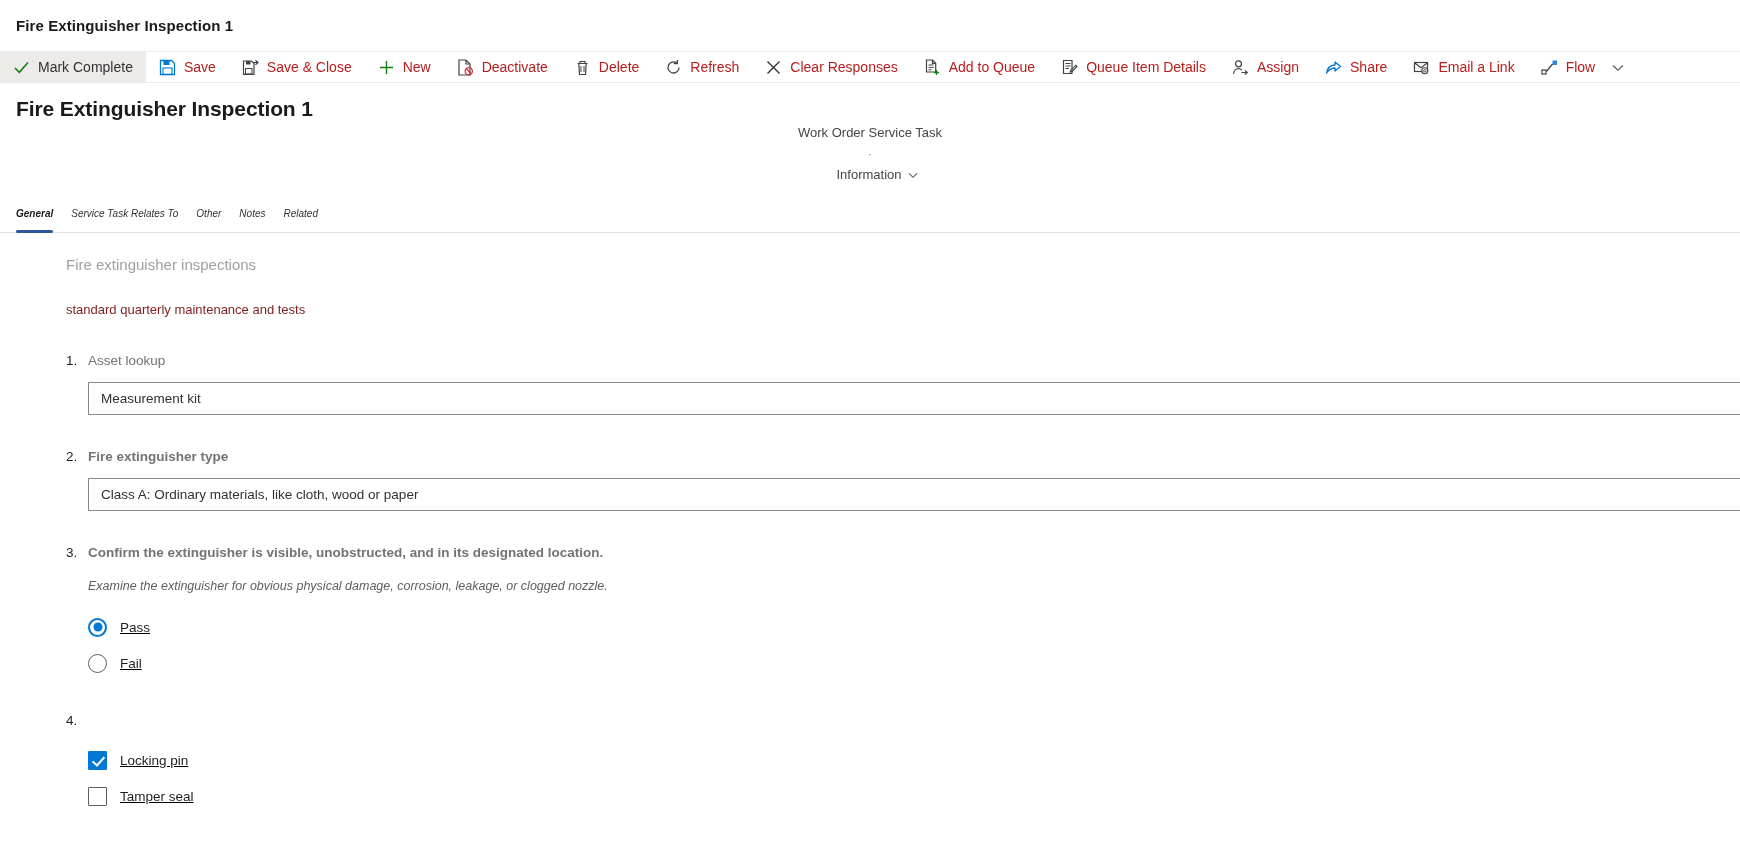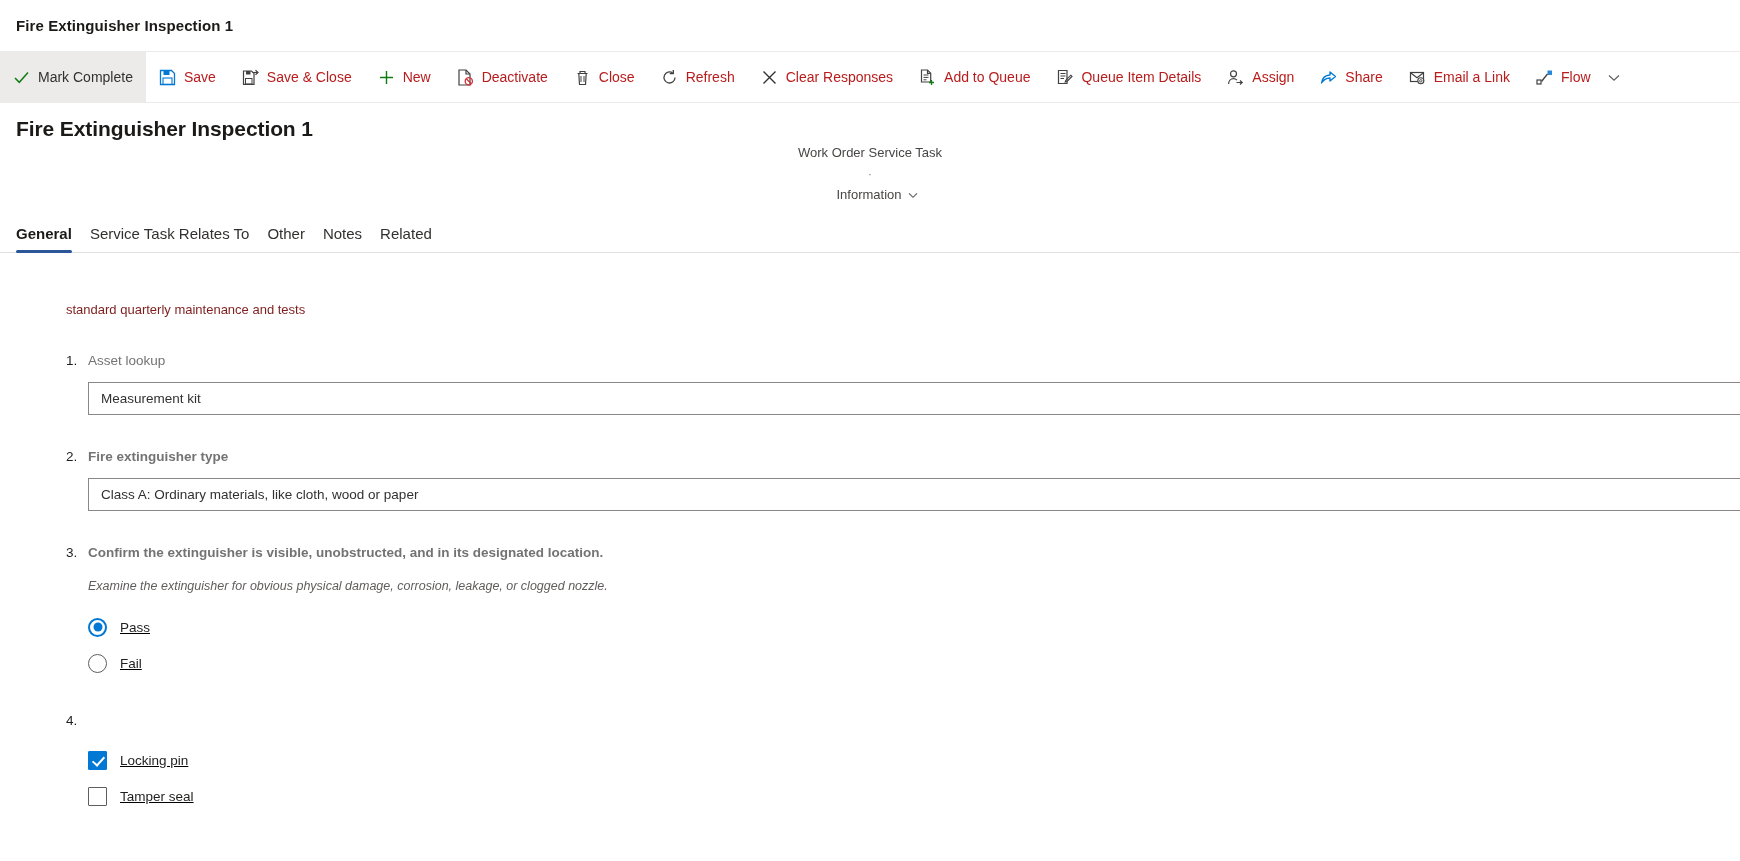--- a/index.html
+++ b/index.html
@@ -22,21 +22,21 @@
   }
   .titlebar-text {
     font-size: 15px;
     font-weight: 700;
     color: #1b1a19;
     letter-spacing: 0.1px;
   }
 
   
   .commandbar {
-    height: 52px;
+    height: 32px;
     display: flex;
     align-items: stretch;
     background: #ffffff;
     border-top: 1px solid #edebe9;
     border-bottom: 1px solid #edebe9;
     overflow: hidden;
     white-space: nowrap;
   }
   .cmd {
     display: flex;
@@ -106,25 +106,26 @@
     align-items: flex-end;
     gap: 0;
     padding: 0 16px;
     margin-top: 14px;
     border-bottom: 1px solid #e1dfdd;
     background: #ffffff;
     height: 37px;
   }
   .tab {
     position: relative;
-    font-size: 15px;
+    font-size: 10px;
     color: #323130;
     padding: 0 9px 9px 9px;
     cursor: pointer;
     line-height: 18px;
+    font-style: italic;
   }
   .tab:first-child { padding-left: 0; }
   .tab.selected { font-weight: 700; color: #1b1a19; }
   .tab.selected::after {
     content: "";
     position: absolute;
     left: 0; right: 9px;
     bottom: -1px;
     height: 3px;
     background: #2b579a;
@@ -313,21 +314,21 @@
       </span>
       <span>Deactivate</span>
     </div>
     <div class="cmd">
       <span class="ico">
         <svg width="17" height="17" viewBox="0 0 17 17">
           <path d="M3.5 4.5h10M6 4.5V2.5h5v2M4.8 4.5l.7 11h6l.7-11" fill="none" stroke="#424242" stroke-width="1.2"></path>
           <path d="M7 7v6M10 7v6" stroke="#424242" stroke-width="1"></path>
         </svg>
       </span>
-      <span>Close</span>
+      <span>Delete</span>
     </div>
     <div class="cmd">
       <span class="ico">
         <svg width="17" height="17" viewBox="0 0 17 17">
           <path d="M14 8.5a5.5 5.5 0 1 1-2.3-4.5" fill="none" stroke="#424242" stroke-width="1.3"></path>
           <path d="M12.3 1v3.6H8.7" fill="none" stroke="#424242" stroke-width="1.3"></path>
         </svg>
       </span>
       <span>Refresh</span>
     </div>
@@ -424,20 +425,21 @@
 
 <div class="tabstrip" id="tabstrip">
     <div class="tab selected">General</div>
     <div class="tab">Service Task Relates To</div>
     <div class="tab">Other</div>
     <div class="tab">Notes</div>
     <div class="tab">Related</div>
   </div>
 
 <div class="formbody">
+  <div class="section-title">Fire extinguisher inspections</div>
   <div class="section-desc">standard quarterly maintenance and tests</div>
   <div id="questions">
       <div class="question">
         <div class="q-head">
           <span class="q-num">1.</span>
           <span class="q-label light">Asset lookup</span>
         </div>
         <div class="field-input">
           <span>Measurement kit</span>
         </div>

